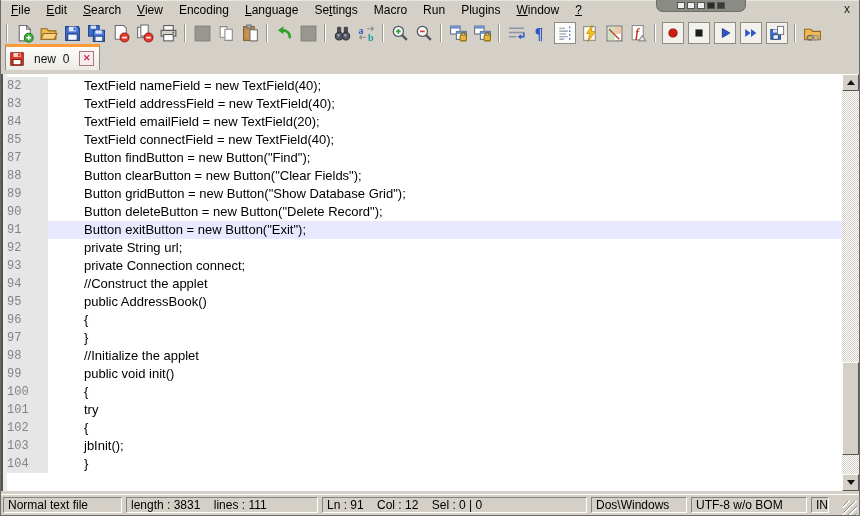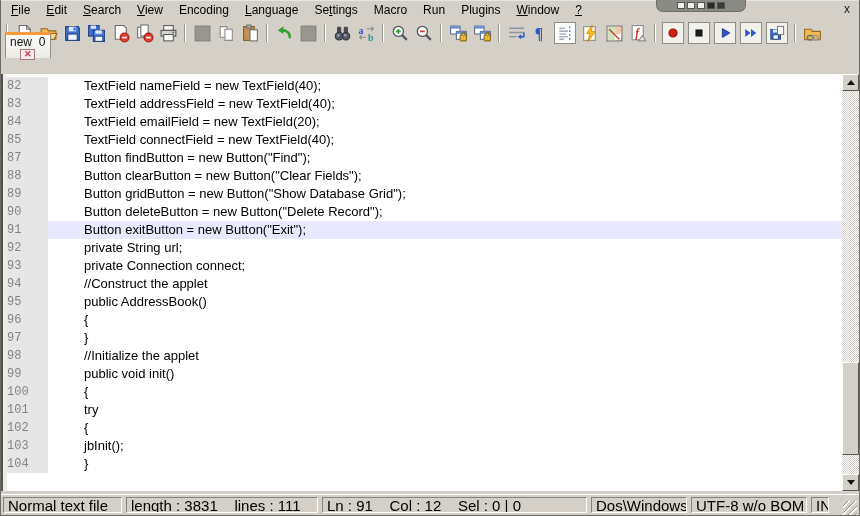--- a/index.html
+++ b/index.html
@@ -25,23 +25,23 @@
   .tbtn{width:22px;height:22px;margin:0 1px;display:flex;align-items:center;justify-content:center;}
   .tbtn svg{width:19px;height:19px;display:block;}
   .tbtn.boxed{width:20px;height:20px;margin:0 2px;border:1px solid #8f8d86;background:#f2f1ec;}
   .tbtn.boxed svg{width:16px;height:16px;}
   .tbtn.pressed{width:20px;height:20px;margin:0 2px;border:1px solid #8f8d86;background:#fcfcfa;}
   .tbtn.pressed svg{width:17px;height:17px;}
   .tb-sep{width:0;height:18px;border-left:1px solid #9a978e;border-right:1px solid #ffffff;margin:0 4px;}
   
   .tabbar{position:absolute;left:1px;right:1px;top:46px;height:28px;background:#d4d0c8;
     border-bottom:1px solid #5f5d56;}
-  .tab{position:absolute;left:4px;bottom:16px;height:23px;display:flex;align-items:center;gap:0;
+  .tab{position:absolute;left:4px;bottom:4px;height:23px;display:flex;align-items:center;gap:10px;
     padding:0 5px 0 4px;background:linear-gradient(#fdfdfb,#eceae4);
-    border:1px solid #8f8d86;border-bottom:none;border-top:3px solid #fb9b3c;font-size:12px;color:#111;flex-direction:column;}
+    border:1px solid #8f8d86;border-bottom:none;border-top:3px solid #fb9b3c;font-size:12px;color:#111;}
   .tab-label{white-space:pre;}
   .tab-close{width:13px;height:13px;border:1px solid #a8767e;background:#f7ebed;color:#c23352;
     font-size:9px;font-weight:bold;display:flex;align-items:center;justify-content:center;line-height:1;}
   .tab svg.floppy{width:14px;height:14px;}
   
   .editor{position:absolute;left:1px;right:1px;top:74px;height:417px;background:#fff;display:flex;
     border-left:2px solid #55534e;}
   .edit-pad{width:4px;background:#ececea;}
   .rows{flex:1;padding-top:3px;overflow:hidden;position:relative;}
   .row{display:flex;height:18px;}
@@ -63,21 +63,21 @@
   .sb-down{bottom:0;}
   .tri-up{width:0;height:0;border-left:4px solid transparent;border-right:4px solid transparent;
     border-bottom:5px solid #111;}
   .tri-down{width:0;height:0;border-left:4px solid transparent;border-right:4px solid transparent;
     border-top:5px solid #111;}
   .sb-thumb{position:absolute;left:0;top:288px;width:17px;height:93px;background:#d4d0c8;
     border:1px solid;border-color:#fdfdfb #5a5853 #5a5853 #fdfdfb;box-sizing:border-box;}
   
   .statusbar{position:absolute;left:1px;right:1px;bottom:1px;height:21px;background:#d4d0c8;
     border-top:1px solid #fff;display:flex;align-items:center;gap:4px;padding:0 2px;box-sizing:border-box;
-    font-size:15px;color:#000;}
+    font-size:12px;color:#000;}
   .sfield{height:16px;line-height:15px;border:1px solid;border-color:#848484 #fff #fff #848484;
     padding:0 4px;box-sizing:border-box;white-space:pre;overflow:hidden;flex:none;}
   .sgrip{margin-left:auto;width:14px;height:14px;align-self:flex-end;
     background:repeating-linear-gradient(135deg,transparent 0 3px,#8f8d86 3px 4px,#fff 4px 5px);}
 </style>
 </head>
 <body>
 
 <div class="window">
 

